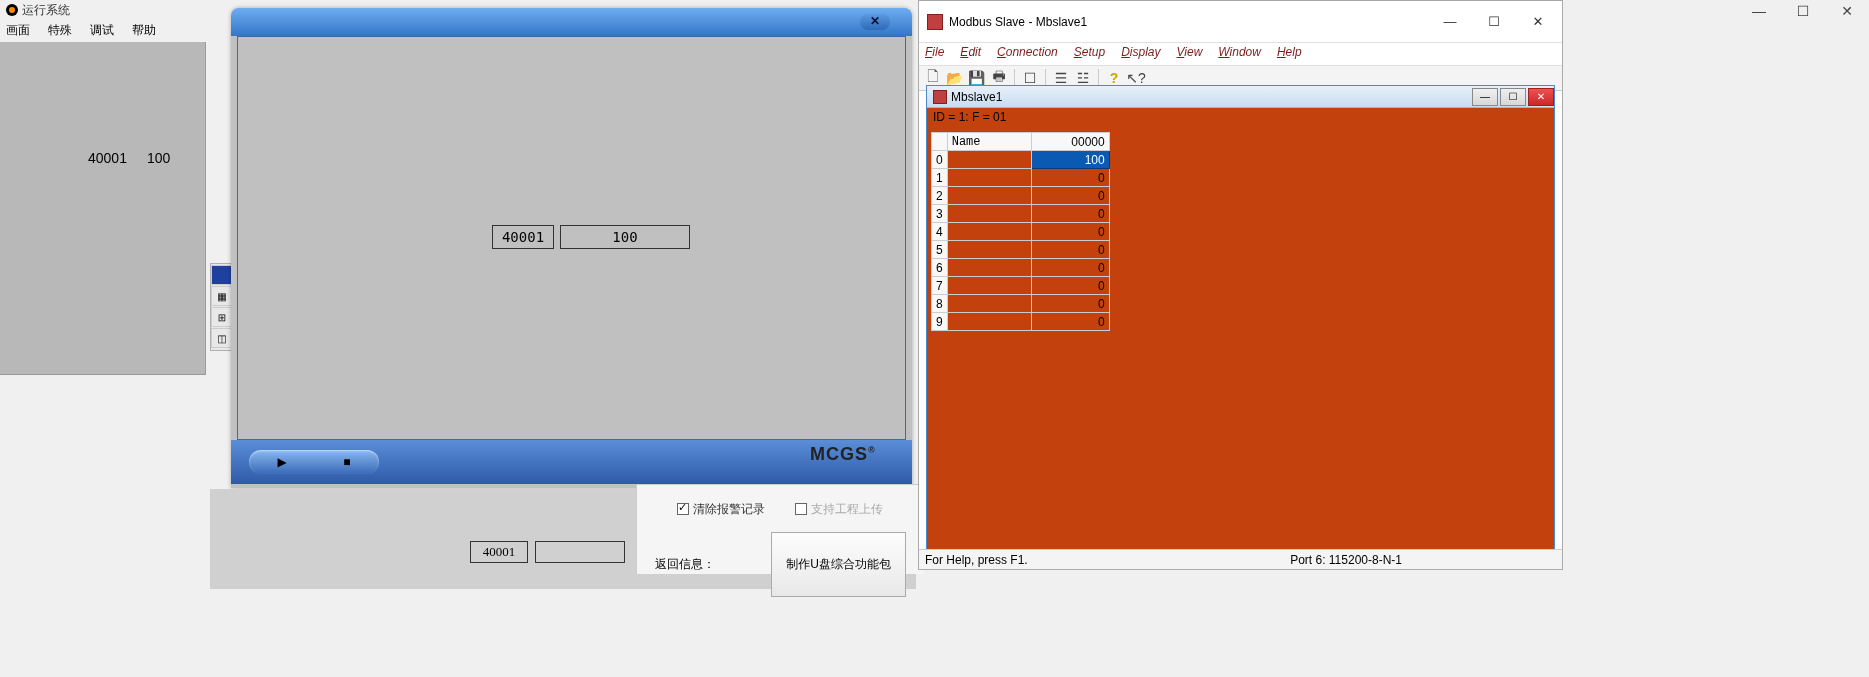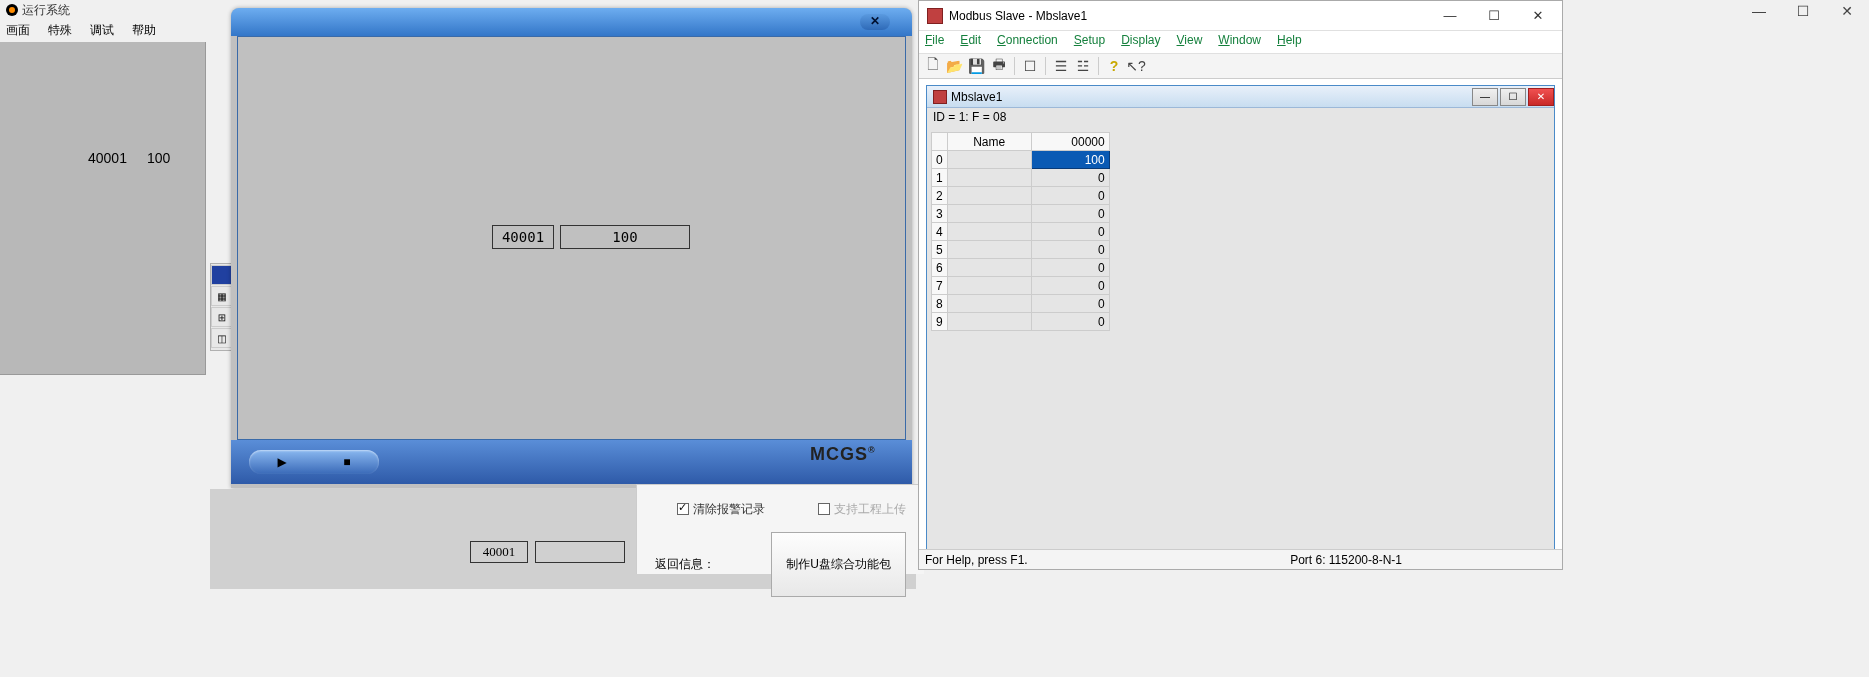--- a/index.html
+++ b/index.html
@@ -35,54 +35,54 @@
     
     
     .design-surface { position: absolute; left: 210px; top: 489px; width: 706px; height: 100px; background-image: radial-gradient(circle, #888 0.5px, transparent 0.5px); background-size: 12px 12px; background-color: #d0d0d0;}
     .design-field { position: absolute; border: 1px solid #333; height: 22px; line-height: 20px; text-align: center; font-family: "SimSun"; font-size: 13px; }
     .design-field.d1 { left: 260px; top: 52px; width: 58px; }
     .design-field.d2 { left: 325px; top: 52px; width: 90px; background:#d0d0d0; }
     
     
     .config-panel { position: absolute; left: 636px; top: 484px; width: 288px; height: 90px; background: #f5f5f5; border-top: 1px solid #ccc; border-left: 1px solid #ccc; padding: 6px 18px; }
     .config-row { display:flex; gap: 30px; margin: 10px 0 14px 22px; font-size:12px; color:#333;}
-    .config-row .disabled { color: #aaa; margin-left: 23px; }
+    .config-row .disabled { color: #aaa; }
     .chk { width:12px; height:12px; border:1px solid #666; display:inline-block; margin-right:4px; vertical-align:-2px; background:#fff; position:relative;}
     .chk.checked::after{content:'✓'; position:absolute; top:-3px; left:0; font-size:11px; color:#000;}
     .return-row { display:flex; align-items:center; justify-content: space-between; margin-top:8px;}
     .makepkg-btn { border:1px solid #aaa; background:linear-gradient(to bottom,#fdfdfd,#e8e8e8); padding: 23px 14px; font-size:12px;}
     
     
     .modbus-window { position: absolute; left: 918px; top: 0; width: 645px; height: 570px; background: #fff; border: 1px solid #aaa; }
-    .mb-titlebar { height: 30px; background: #fff; display: flex; align-items: center; justify-content: space-between; padding: 0 2px 0 8px; border-bottom: 1px solid #e0e0e0;}
+    .mb-titlebar { height: 42px; background: #fff; display: flex; align-items: center; justify-content: space-between; padding: 0 2px 0 8px; border-bottom: 1px solid #e0e0e0;}
     .mb-title-left { display:flex; align-items:center; gap:6px;}
     .mb-title-icon { width:16px; height:16px; background:#c04040; border:1px solid #802020;}
     .mb-title-btns { display:flex; gap:0;}
     .mb-tbtn { width: 44px; height: 28px; display:flex; align-items:center; justify-content:center; color:#333; font-size:13px;}
-    .mb-menubar { height: 22px; padding: 2px 6px; display:flex; gap: 16px; font-size:12px; color:#15803d;}
+    .mb-menubar { height: 22px; padding: 2px 6px; display:flex; gap: 16px; font-size:12px; color:#7f1d1d;font-style:italic;}
     .mb-menubar span { cursor:default; }
     .mb-menubar u { text-decoration: underline; }
     .mb-toolbar { height: 26px; border-top:1px solid #e0e0e0; border-bottom:1px solid #ccc; background:#f4f4f4; display:flex; align-items:center; padding: 0 4px; gap:2px;}
     .tb-btn { width:20px; height:20px; display:flex; align-items:center; justify-content:center; font-size:14px; color:#444;}
     .tb-sep { width:1px; height:18px; background:#ccc; margin:0 3px;}
     
     
-    .mbslave-child { position: absolute; left: 7px; top: 84px; right: 7px; height: 470px; border: 1px solid #4a8ac8; background: #e5e5e5;}
+    .mbslave-child { position: absolute; left: 7px; top: 84px; right: 7px; height: 470px; border: 1px solid #4a8ac8; background: #c2410c;}
     .mbslave-titlebar { height: 22px; background: linear-gradient(to bottom, #e8f0fa, #c8ddf0); display:flex; align-items:center; justify-content:space-between; padding: 0 0 0 6px; border-bottom:1px solid #9cb8d8;}
     .mbslave-title-left { display:flex; align-items:center; gap:4px; font-size:12px;}
     .mbslave-title-icon { width:14px; height:14px; background:#c04040; border:1px solid #802020;}
     .mbslave-wbtns { display:flex;}
     .mbslave-wbtn { width:26px; height:18px; border:1px solid #888; background:linear-gradient(to bottom,#f0f0f0,#d8d8d8); margin-left:2px; display:flex; align-items:center; justify-content:center; font-size:10px;}
     .mbslave-wbtn.cx { background:linear-gradient(to bottom,#f05050,#c82828); color:#fff; border-color:#a02020;}
     .mbslave-info { padding: 2px 6px; font-size: 12px; color:#000; height:20px;}
     .mb-table { border-collapse: collapse; margin: 4px 0 0 4px; font-size:12px; }
     .mb-table th, .mb-table td { border: 1px solid #ccc; height: 18px; padding: 0 4px; }
     .mb-table th { background: #f8f8f8; font-weight: normal;}
     .mb-table .rowh { width: 14px; text-align:center; background:#f8f8f8;}
-    .mb-table .colname { width: 84px; text-align:center;}
+    .mb-table .colname { width: 84px; text-align:left;font-family:Liberation Mono, monospace;}
     .mb-table .colval { width: 78px; text-align:right;}
     .mb-table td.selected { background: #0a5ab4; color: #fff; border-color:#083a78;}
     
     .mb-statusbar { position:absolute; bottom:0; left:0; right:0; height:20px; border-top:1px solid #ccc; background:#f4f4f4; display:flex; align-items:center; font-size:12px; padding:0 6px; justify-content:space-between;}
     .mb-status-right { position:absolute; right: 160px;}
     
     .page-extra-wbtns { position:absolute; right: 0; top: 0; display:flex;}
     .pew-btn { width:44px; height:22px; display:flex; align-items:center; justify-content:center; color:#444; font-size:14px;}
   </style>
 </head>
@@ -198,21 +198,21 @@
       <div class="mbslave-title-left">
         <span class="mbslave-title-icon"></span>
         <span>Mbslave1</span>
       </div>
       <div class="mbslave-wbtns">
         <div class="mbslave-wbtn">—</div>
         <div class="mbslave-wbtn">☐</div>
         <div class="mbslave-wbtn cx">✕</div>
       </div>
     </div>
-    <div class="mbslave-info">ID = 1: F = 08</div>
+    <div class="mbslave-info">ID = 1: F = 01</div>
     <table class="mb-table">
       <thead>
         <tr>
           <th class="rowh"></th>
           <th class="colname">Name</th>
           <th class="colval">00000</th>
         </tr>
       </thead>
       <tbody id="mb-tbody">
           <tr>

